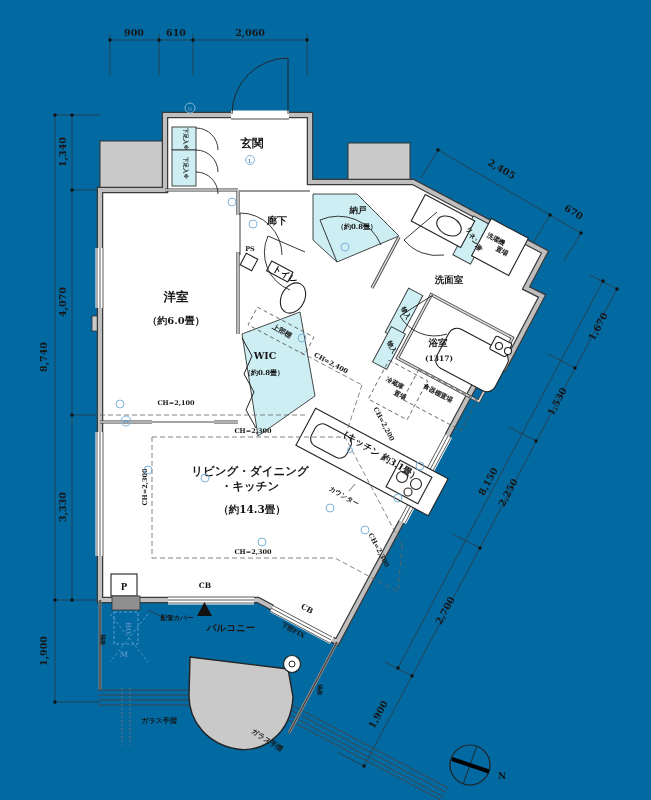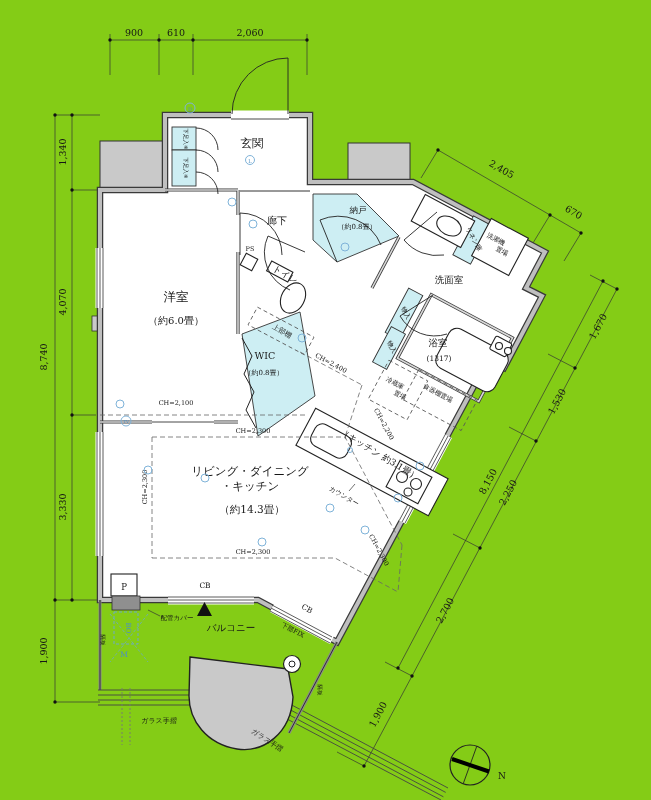--- a/index.html
+++ b/index.html
@@ -1,16 +1,16 @@
 <!DOCTYPE html>
 <html><head>
 <meta charset="utf-8">
 <style>
   html,body{margin:0;padding:0;background:#fff;}
-  .plan{width:651px;height:800px;position:relative;background:#84cc16;overflow:hidden;}
+  .plan{width:651px;height:800px;position:relative;background:#0369a1;overflow:hidden;font-weight:bold;}
   svg{display:block;}
   svg text{font-family:"DejaVu Serif","DejaVu Sans",serif;fill:#161616;text-anchor:middle;}
   .dim{font-size:9.5px;}
   .blue{fill:#4d8fc4;}
 </style>
 </head>
 <body>
 
 <div class="plan">
 <svg width="651" height="800" viewBox="0 0 651 800">

